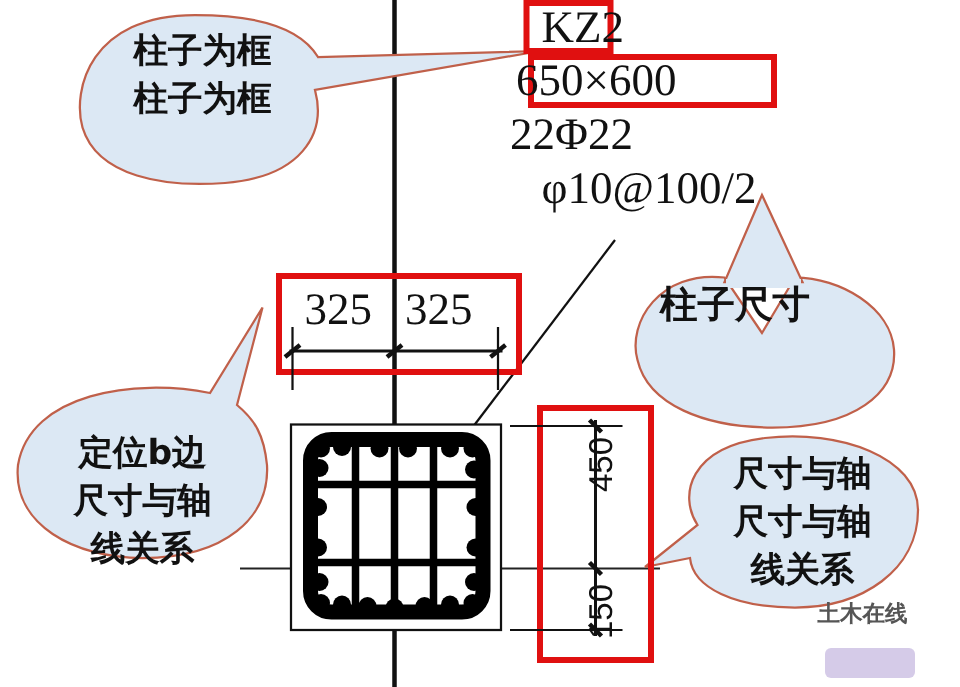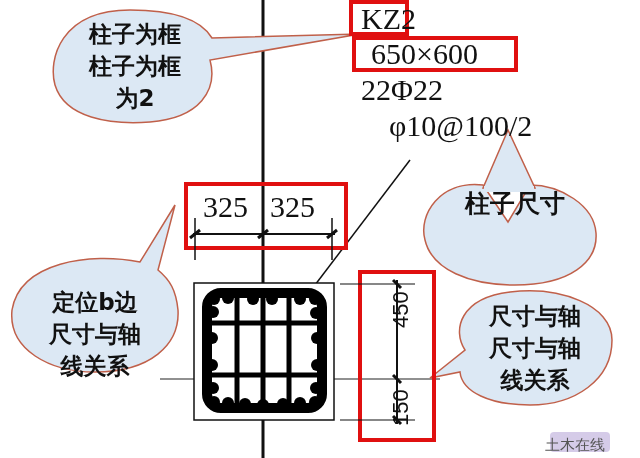--- a/index.html
+++ b/index.html
@@ -1,21 +1,21 @@
 <!DOCTYPE html>
 <html><head>
 <meta charset="utf-8">
 <style>
   html,body{margin:0;padding:0;background:#fff;}
   #stage{position:relative;width:640px;height:458px;overflow:hidden;background:#fff;}
   svg{position:absolute;left:0;top:0;}
   .txt{position:absolute;white-space:nowrap;color:#111;}
   .serif{font-family:"Liberation Serif","DejaVu Serif",serif;text-align:right;}
   .bubbletxt{font-family:"DejaVu Sans","Liberation Sans",sans-serif;font-weight:bold;text-align:center;line-height:32px;font-size:23px;color:#111;}
-  .bubbletxt2{font-family:"Liberation Serif","DejaVu Serif",serif;font-weight:bold;text-align:center;font-size:25px;line-height:31px;color:#111;}
+  .bubbletxt2{font-family:"Liberation Serif","DejaVu Serif",serif;font-weight:bold;text-align:left;font-size:25px;line-height:31px;color:#111;}
   .wm{position:absolute;font-family:"DejaVu Sans",sans-serif;font-size:15px;color:#555;}
 </style>
 </head>
 <body>
 
 <div id="stage">
   <svg width="640" height="458" viewBox="0 0 640 458">
 
     <line x1="263" y1="0" x2="263" y2="458" stroke="#111" stroke-width="3"></line>
 
@@ -94,42 +94,41 @@
           <circle cx="283" cy="404" r="6"></circle>
           <circle cx="300" cy="403" r="6"></circle>
           <circle cx="315" cy="402" r="6"></circle>
       </g>
     </g>
 
     <rect x="550" y="432" width="60" height="20" rx="4" fill="#b9a8d8" opacity="0.6"></rect>
   </svg>
 
   <div class="txt serif" style="left:361px;top:2px;font-size:30px;">KZ2</div>
-  <div class="txt serif" style="left:371px;top:37px;font-size:30px;">650×600</div>
-  <div class="txt serif" style="left:361px;top:73px;font-size:30px;">22Φ22</div>
-  <div class="txt serif" style="left:361px;top:109px;font-size:30px;margin-left:28px;">φ10@100/2</div>
+  <div class="txt serif" style="left:344px;top:37px;font-size:30px;">650×600</div>
+  <div class="txt serif" style="left:340px;top:73px;font-size:30px;">22Φ22</div>
+  <div class="txt serif" style="left:361px;top:109px;font-size:30px;">φ10@100/2</div>
 
   <div class="txt serif" style="left:203px;top:190px;font-size:30px;">325</div>
   <div class="txt serif" style="left:270px;top:190px;font-size:30px;">325</div>
   <div class="txt" style="left:388px;top:328px;font-size:22px;font-family:'Liberation Sans',sans-serif;transform:rotate(-90deg);transform-origin:left top;">450</div>
   <div class="txt" style="left:388px;top:426px;font-size:22px;font-family:'Liberation Sans',sans-serif;transform:rotate(-90deg);transform-origin:left top;">150</div>
 
   <div class="txt bubbletxt" style="left:70px;top:18px;width:130px;">
     <div>柱子为框</div>
     <div>柱子为框</div>
-    <div>为2</div>
   </div>
   <div class="txt bubbletxt2" style="left:440px;top:188px;width:150px;">
     <div>柱子尺寸</div>
   </div>
   <div class="txt bubbletxt" style="left:30px;top:286px;width:130px;">
     <div>定位b边</div>
     <div>尺寸与轴</div>
     <div>线关系</div>
   </div>
   <div class="txt bubbletxt" style="left:470px;top:300px;width:130px;">
     <div>尺寸与轴</div>
     <div>尺寸与轴</div>
     <div>线关系</div>
   </div>
 
-  <div class="wm" style="left:545px;top:436px;">土木在线</div>
+  <div class="wm" style="left:545px;top:400px;font-weight:bold;">土木在线</div>
 </div>
 
 </body></html>

